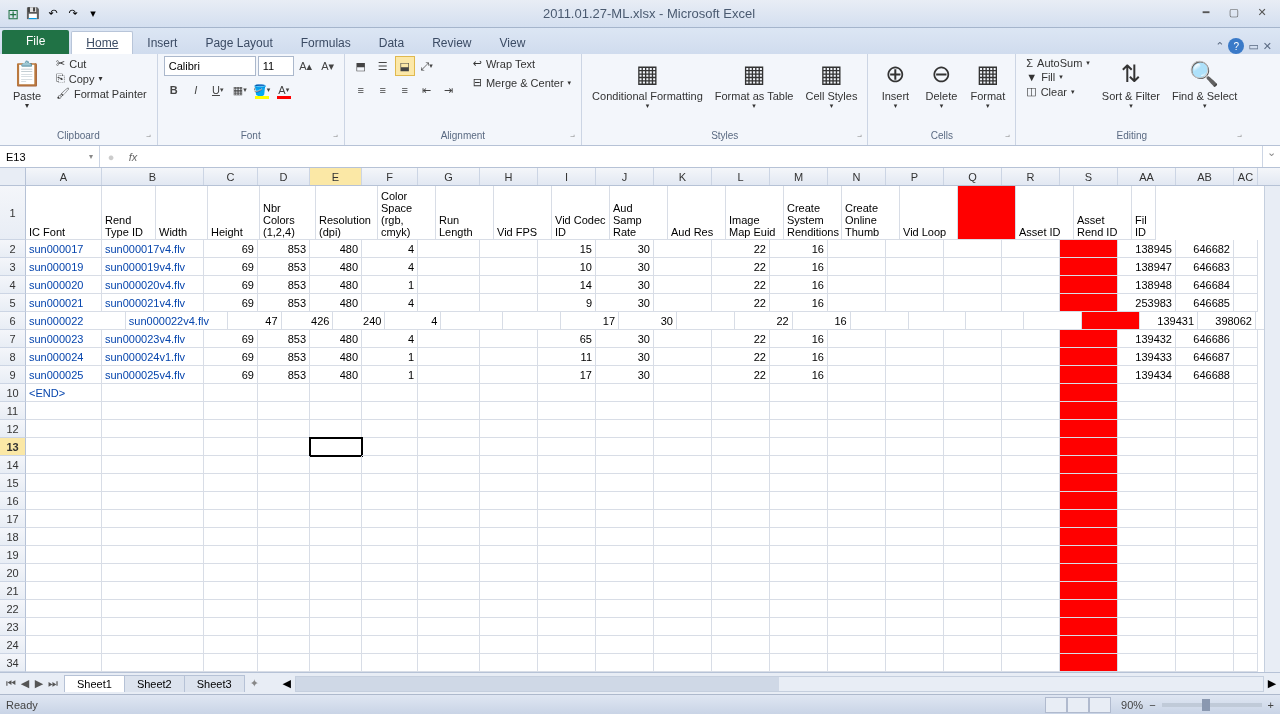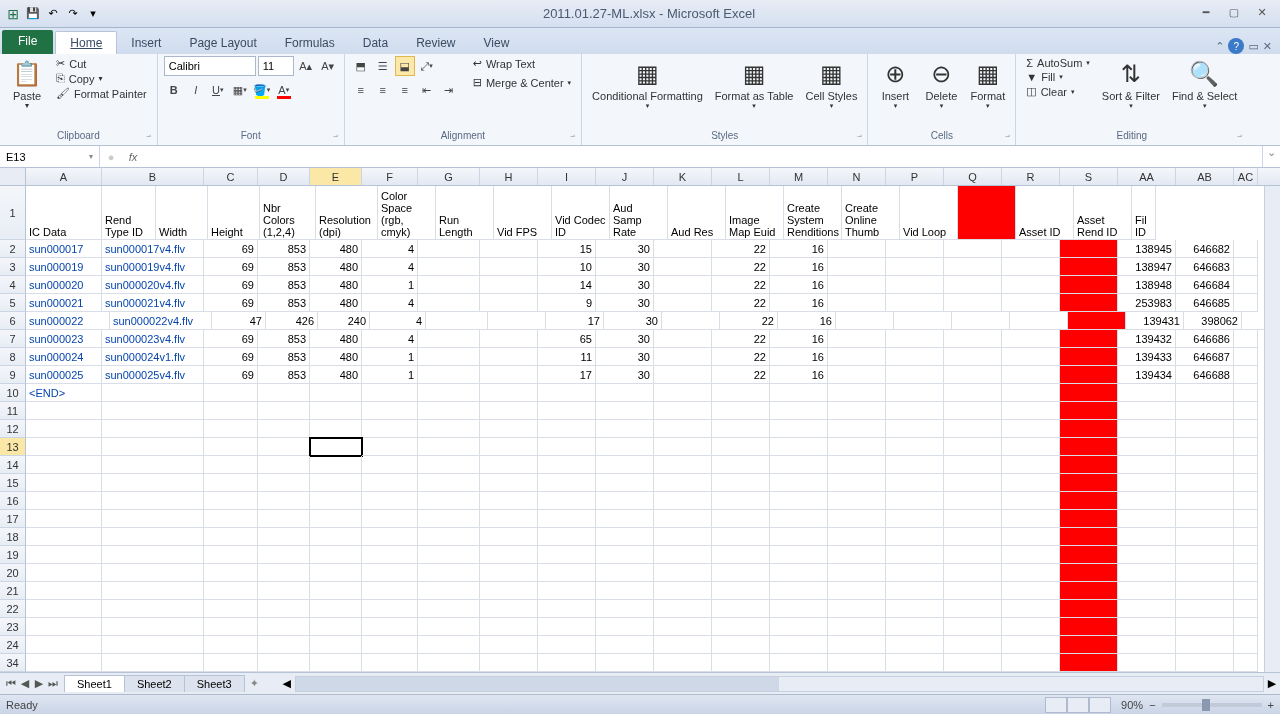--- a/index.html
+++ b/index.html
@@ -8,21 +8,21 @@
 
 .titlebar { height: 28px; background: linear-gradient(#e8edf5, #d4dff0); border-bottom: 1px solid #a5b5cc; display: flex; align-items: center; padding: 0 4px; }
 .qat { display: flex; align-items: center; gap: 2px; }
 .qat-icon { width: 18px; height: 18px; display: inline-flex; align-items: center; justify-content: center; }
 .title-text { flex: 1; text-align: center; color: #4a5a70; font-size: 13px; }
 .win-controls { display: flex; gap: 8px; margin-right: 4px; }
 .win-btn { width: 20px; height: 16px; color: #555; text-align: center; cursor: pointer; }
 
 
 .ribbon-tabs { height: 26px; background: linear-gradient(#dce6f4, #d0dcee); display: flex; align-items: flex-end; padding-left: 2px; }
-.file-tab { background: #207245; color: #fff; padding: 4px 16px; height: 24px; font-size: 12px; border-radius: 2px 2px 0 0; margin-right: 2px; }
+.file-tab { background: #207245; color: #fff; padding: 4px 24px; height: 24px; font-size: 12px; border-radius: 2px 2px 0 0; margin-right: 2px; }
 .tab { padding: 4px 14px; font-size: 12px; color: #3b4b64; cursor: pointer; }
 .tab.active { background: #fff; border: 1px solid #b8c5d9; border-bottom: none; border-radius: 2px 2px 0 0; text-decoration: underline; }
 .ribbon-right { margin-left: auto; display: flex; gap: 4px; padding-right: 8px; align-items: center; }
 
 
 .ribbon { height: 92px; background: #f3f6fb; border-bottom: 1px solid #b6c2d6; display: flex; }
 .group { border-right: 1px solid #ccd5e4; padding: 2px 6px; display: flex; flex-direction: column; height: 100%; }
 .group-body { flex: 1; display: flex; gap: 4px; align-items: flex-start; }
 .group-label { text-align: center; font-size: 10px; color: #5a6a82; padding-bottom: 2px; position: relative; }
 .group-label::after { content: '⌐'; position: absolute; right: 0; bottom: 2px; font-size: 8px; transform: rotate(180deg); color: #888; }
@@ -49,21 +49,21 @@
 
 
 .grid-wrap { position: relative; height: 504px; overflow: hidden; }
 .col-headers { display: flex; height: 18px; background: linear-gradient(#f4f6fa, #e2e8f2); border-bottom: 1px solid #b6c2d6; }
 .corner { width: 26px; border-right: 1px solid #b6c2d6; background: #e8edf5; }
 .col-h { border-right: 1px solid #ccd5e4; text-align: center; font-size: 11px; color: #333; line-height: 18px; }
 .col-h.sel { background: #fbe8a6; }
 .row { display: flex; height: 18px; }
 .row.header-row { height: 54px; }
 .row-h { width: 26px; border-right: 1px solid #b6c2d6; border-bottom: 1px solid #ccd5e4; background: linear-gradient(#f4f6fa, #e8edf5); text-align: center; font-size: 11px; color: #333; display: flex; align-items: center; justify-content: center; }
-.row-h.sel { background: #fbe8a6; }
+.row-h.sel { background: #fbe8a6; font-weight: bold; }
 .cell { border-right: 1px solid #d8dde6; border-bottom: 1px solid #d8dde6; padding: 1px 3px; font-size: 11px; overflow: hidden; white-space: nowrap; display: flex; align-items: center; }
 .cell.hdr { align-items: flex-end; white-space: normal; line-height: 1.1; }
 .cell.num { justify-content: flex-end; }
 .cell.link { color: #0645ad; }
 .cell.red { background: #ff0000; }
 .cell.selected { outline: 2px solid #000; outline-offset: -1px; }
 
 
 .sheet-bar { height: 22px; background: #e8edf5; border-top: 1px solid #b6c2d6; display: flex; align-items: center; }
 .sheet-nav { display: flex; gap: 0; padding: 0 4px; }
@@ -321,21 +321,21 @@
         <div class="col-h" style="width: 58px;">R</div>
         <div class="col-h" style="width: 58px;">S</div>
         <div class="col-h" style="width: 58px;">AA</div>
         <div class="col-h" style="width: 58px;">AB</div>
         <div class="col-h" style="width: 24px;">AC</div>
       </div>
   </div>
   <div id="grid-rows">
       <div class="row header-row">
         <div class="row-h">1</div>
-        <div class="cell hdr" style="width: 76px;">IC Data</div>
+        <div class="cell hdr" style="width: 76px;">IC Font</div>
         <div class="cell hdr" style="width: 54px;">Rend Type ID</div>
         <div class="cell hdr" style="width: 52px;">Width</div>
         <div class="cell hdr" style="width: 52px;">Height</div>
         <div class="cell hdr" style="width: 56px;">Nbr Colors (1,2,4)</div>
         <div class="cell hdr" style="width: 62px;">Resolution (dpi)</div>
         <div class="cell hdr" style="width: 58px;">Color Space (rgb, cmyk)</div>
         <div class="cell hdr" style="width: 58px;">Run Length</div>
         <div class="cell hdr" style="width: 58px;">Vid FPS</div>
         <div class="cell hdr" style="width: 58px;">Vid Codec ID</div>
         <div class="cell hdr" style="width: 58px;">Aud Samp Rate</div>
@@ -440,21 +440,21 @@
         <div class="cell" style="width: 58px;"></div>
         <div class="cell" style="width: 58px;"></div>
         <div class="cell" style="width: 58px;"></div>
         <div class="cell red" style="width: 58px;"></div>
         <div class="cell num" style="width: 58px;">253983</div>
         <div class="cell num" style="width: 58px;">646685</div>
         <div class="cell" style="width: 24px;"></div>
       </div>
       <div class="row">
         <div class="row-h">6</div>
-        <div class="cell link" style="width: 84px;">sun000022</div>
+        <div class="cell link" style="width: 100px;">sun000022</div>
         <div class="cell link" style="width: 102px;">sun000022v4.flv</div>
         <div class="cell num" style="width: 54px;">47</div>
         <div class="cell num" style="width: 52px;">426</div>
         <div class="cell num" style="width: 52px;">240</div>
         <div class="cell num" style="width: 56px;">4</div>
         <div class="cell" style="width: 62px;"></div>
         <div class="cell" style="width: 58px;"></div>
         <div class="cell num" style="width: 58px;">17</div>
         <div class="cell num" style="width: 58px;">30</div>
         <div class="cell" style="width: 58px;"></div>

